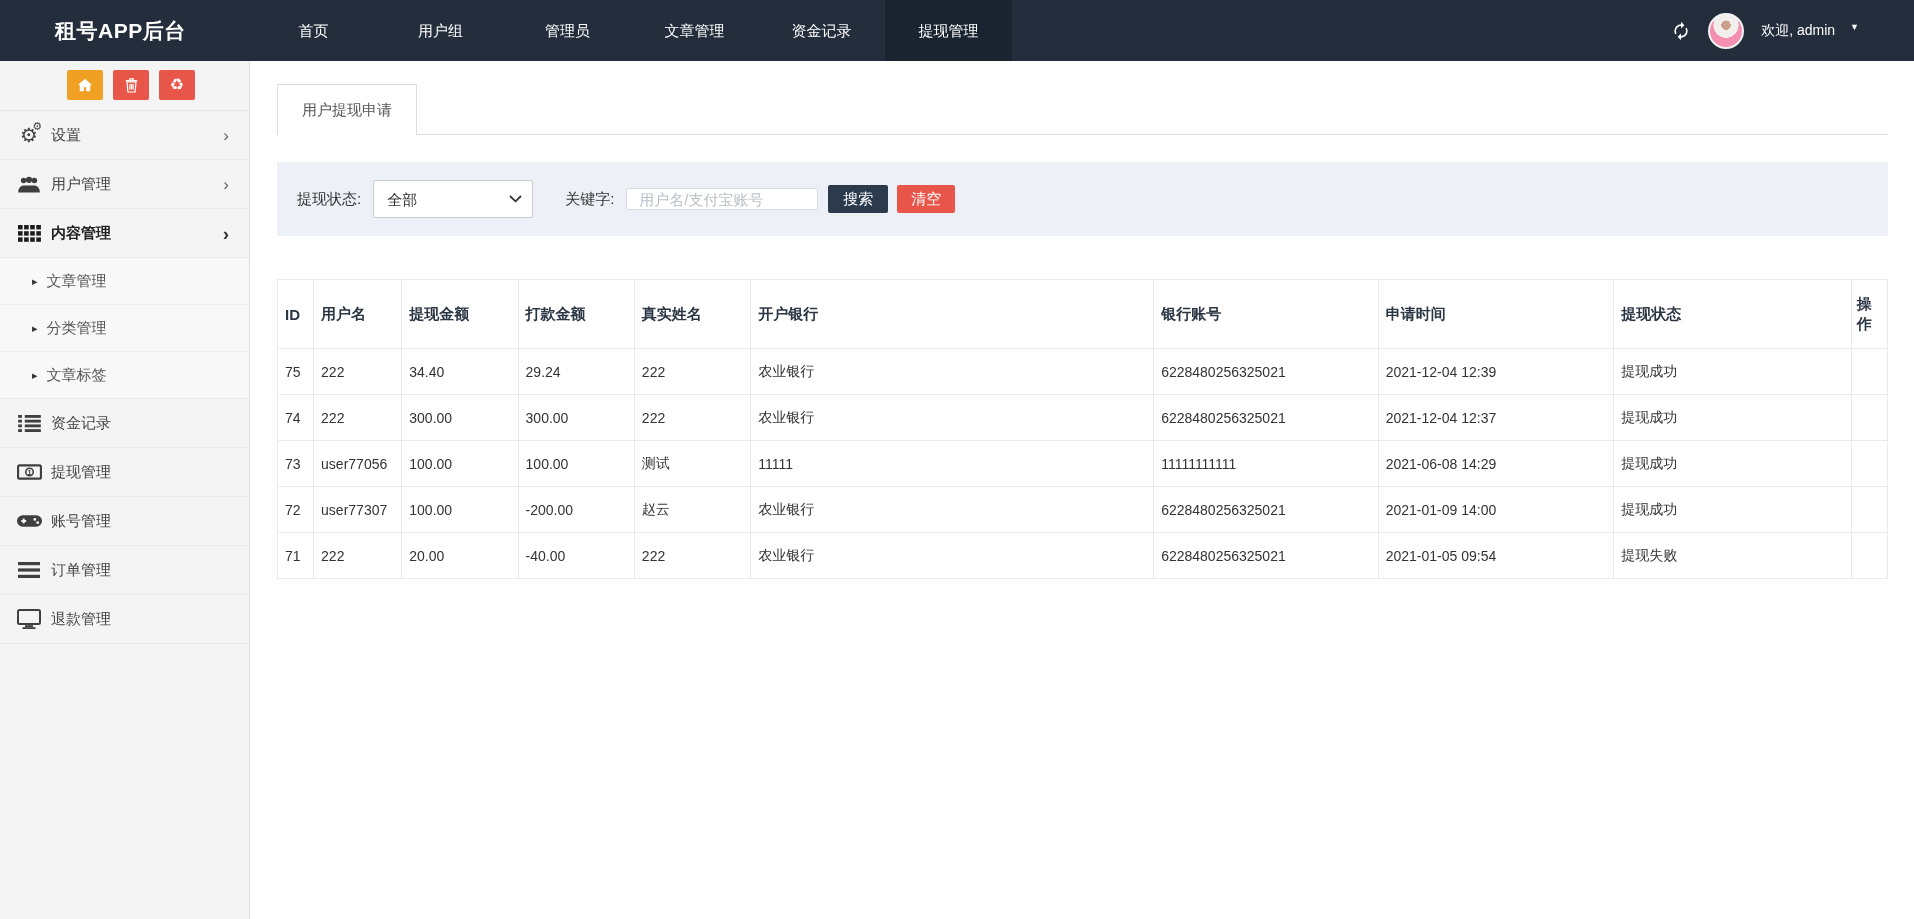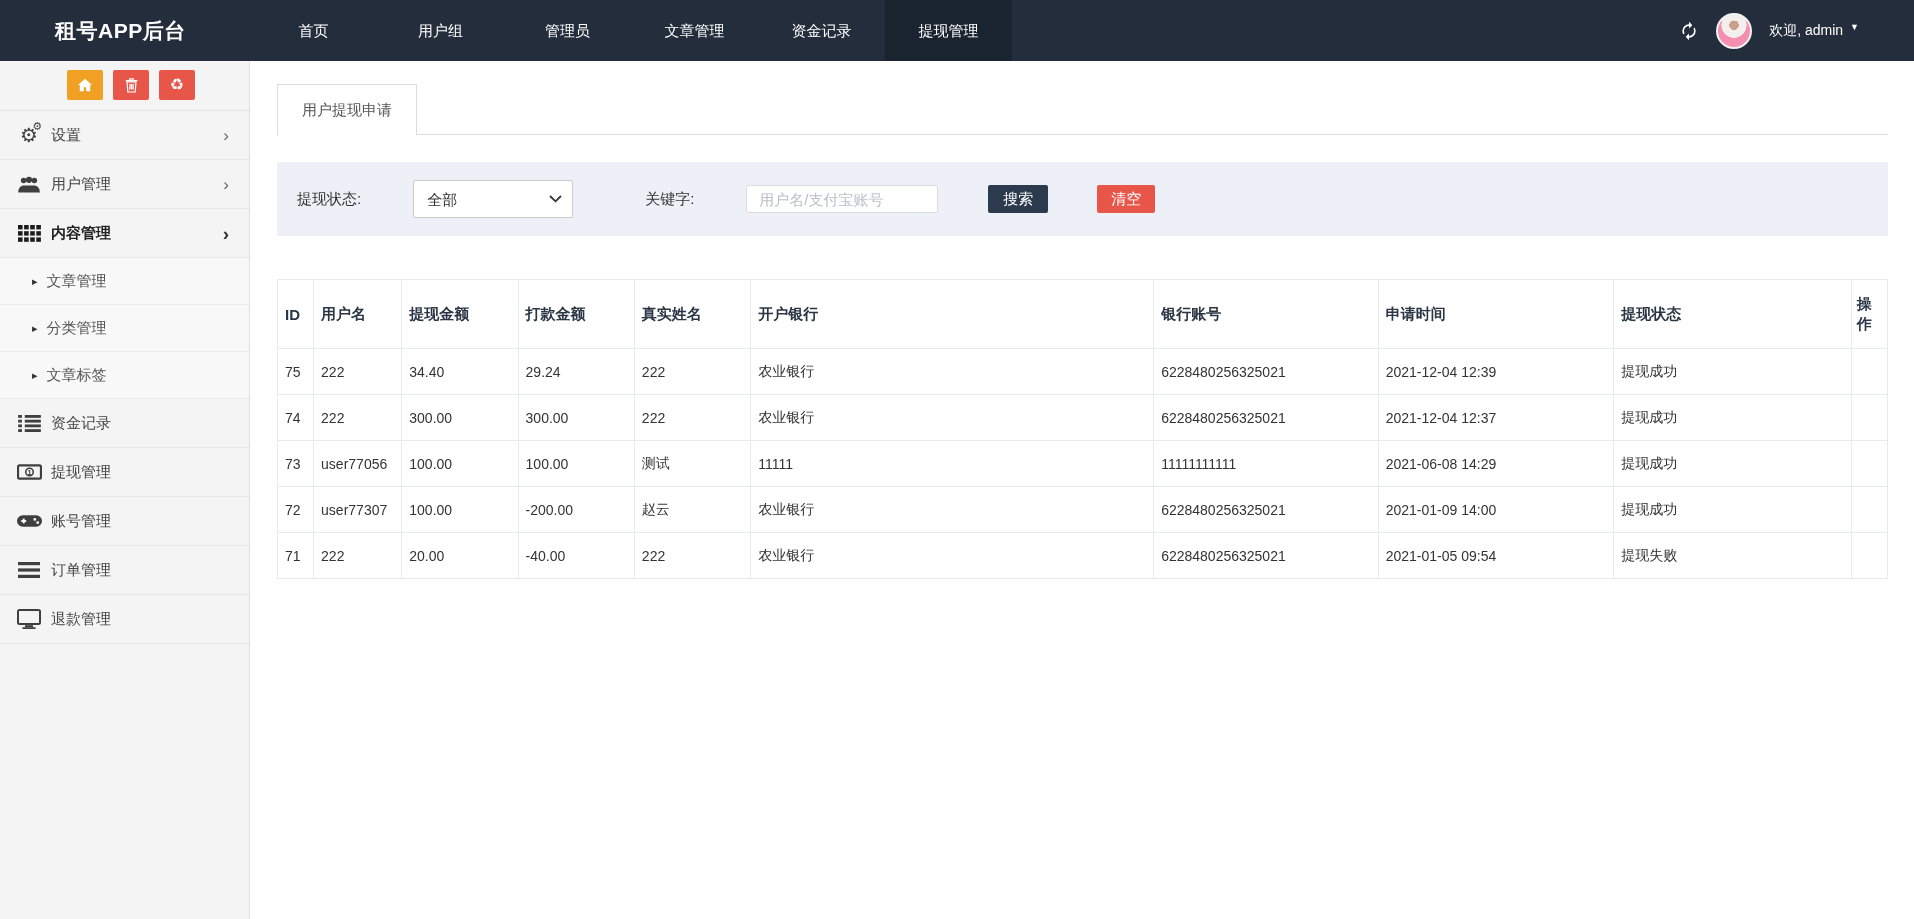--- a/index.html
+++ b/index.html
@@ -11,21 +11,21 @@
   }
   
   .navbar { height: 61px; flex: 0 0 61px; background: #232d3b; display: flex; align-items: stretch; color: #fff; }
   .logo { width: 250px; padding-left: 55px; font-size: 21px; font-weight: bold; line-height: 61px; letter-spacing: .5px; cursor: pointer; }
   .nav-item { width: 127px; text-align: center; line-height: 61px; font-size: 15px; cursor: pointer; }
   .nav-item.active { background: #1a2330; }
   .nav-right { margin-left: auto; display: flex; align-items: center; gap: 17px; padding-right: 55px; }
   .refresh-btn { display: flex; cursor: pointer; }
   .avatar { width: 36px; height: 36px; border-radius: 50%; border: 2px solid #f2f2f2;
             background: radial-gradient(circle at 50% 32%, #caa08a 0 17%, #f2efec 18% 46%, #f48fb1 47% 100%); cursor: pointer; }
-  .welcome { font-size: 14px; display: flex; gap: 7px; cursor: pointer; }
+  .welcome { font-size: 14px; display: flex; gap: 15px; cursor: pointer; }
   .welcome .caret { font-size: 9px; }
   
   .app-body { flex: 1; display: flex; min-height: 0; }
   
   .sidebar { width: 250px; flex: 0 0 250px; background: #f4f4f5; border-right: 1px solid #e0e0e0; }
   .side-toolbar { display: flex; gap: 10px; padding: 9px 0 10px 67px; border-bottom: 1px solid #e3e3e4; }
   .tool-btn { width: 36px; height: 30px; border: none; border-radius: 2px; display: flex; align-items: center; justify-content: center; color: #fff; cursor: pointer; }
   .tool-btn.orange { background: #f0a123; }
   .tool-btn.red { background: #e8564a; }
   .tool-btn .uni { font-size: 16px; line-height: 1; }
@@ -37,27 +37,27 @@
   .menu-item.active .mi-chevron { color: #333; font-size: 19px; font-weight: bold; }
   .gear-main { font-size: 20px; line-height: 1; }
   .gear-small { font-size: 11px; line-height: 1; position: absolute; right: 1px; top: -4px; }
   .menu-sub { height: 47px; display: flex; align-items: center; padding-left: 32px; background: #f8f8f9; border-bottom: 1px solid #ececee; font-size: 15px; color: #555; cursor: pointer; }
   .sub-arrow { font-size: 11px; color: #333; margin-right: 9px; }
   
   .main { flex: 1; background: #fff; min-width: 0; }
   .tabbar { display: flex; align-items: flex-end; margin: 23px 26px 1px 27px; }
   .tab { background: #fff; border: 1px solid #ddd; border-bottom: none; height: 51px; line-height: 50px; padding: 0 24px; font-size: 15px; color: #555; cursor: pointer; }
   .tab-rest { flex: 1; height: 51px; border-bottom: 1px solid #ddd; }
-  .filter-panel { margin: 27px 26px 0 27px; background: #edf1f7; height: 74px; display: flex; align-items: center; padding-left: 20px; gap: 40px; }
+  .filter-panel { margin: 27px 26px 0 27px; background: #edf1f7; height: 74px; display: flex; align-items: center; padding-left: 20px; }
   .f-label { font-size: 15px; color: #333; white-space: nowrap; }
   .select-wrap { position: relative; margin-left: 12px; }
   .status-select { appearance: none; -webkit-appearance: none; width: 160px; height: 38px; border: 1px solid #ccc; border-radius: 2px; background: #fff; font-size: 15px; color: #333; padding: 0 30px 0 13px; font-family: inherit; cursor: pointer; }
   .select-caret { position: absolute; right: 11px; top: 50%; transform: translateY(-50%); pointer-events: none; display: flex; }
   .kw-label { margin-left: 32px; }
-  .kw-input { margin-left: 12px; width: 192px; height: 28px; border: 1px solid #d9dde2; border-radius: 2px; padding: 0 12px; font-size: 15px; color: #333; font-family: inherit; }
+  .kw-input { margin-left: 12px; width: 192px; height: 22px; border: 1px solid #d9dde2; border-radius: 2px; padding: 0 12px; font-size: 15px; color: #333; font-family: inherit; }
   .kw-input::placeholder { color: #b9c0c8; }
   .btn { height: 28px; border: none; border-radius: 2px; color: #fff; font-size: 15px; font-family: inherit; cursor: pointer; }
   .btn-search { background: #2b3b4d; margin-left: 10px; padding: 0 15px; }
   .btn-clear { background: #e8564a; margin-left: 9px; padding: 0 14px; }
   
   .table-wrap { margin: 43px 26px 0 27px; }
   table { width: 100%; border-collapse: collapse; table-layout: fixed; padding-left: 21px; }
   th, td { border: 1px solid #e7ebee; text-align: left; padding: 0 7px; overflow: hidden; }
   th { height: 69px; font-size: 15px; font-weight: bold; color: #2b3645; vertical-align: middle; }
   td { height: 46px; font-size: 14px; color: #333; vertical-align: middle; white-space: nowrap; }

